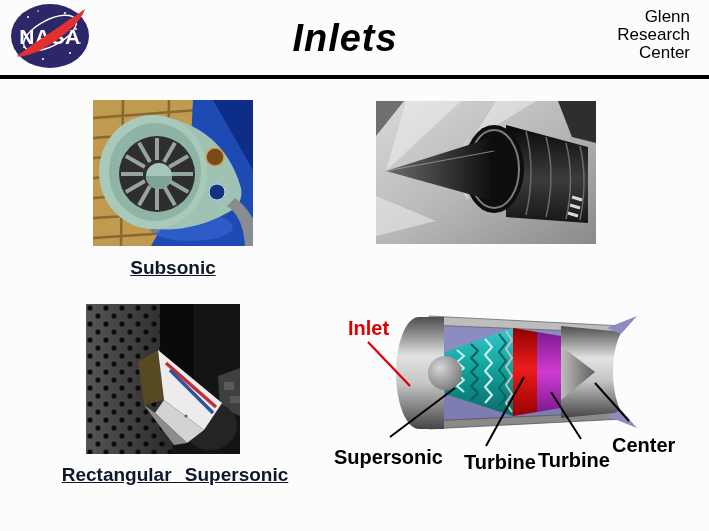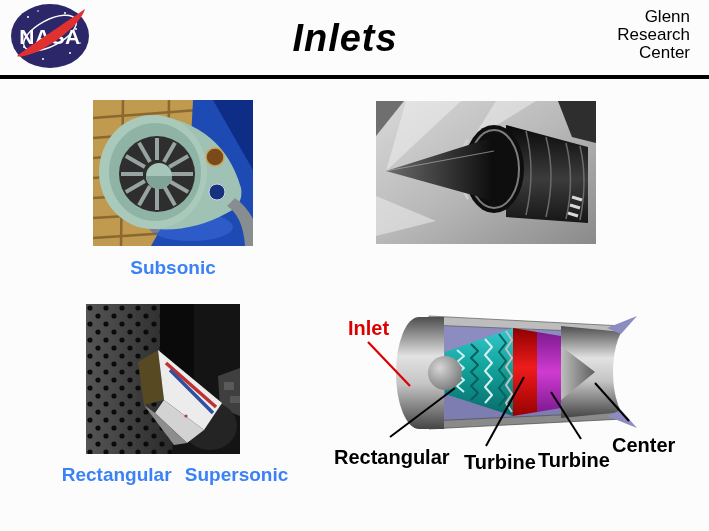--- a/index.html
+++ b/index.html
@@ -4,22 +4,22 @@
 <style>
   html,body{margin:0;padding:0;background:#fcfcfc;}
   .page{position:relative;width:709px;height:531px;background:#fcfcfc;
         font-family:"Liberation Sans", sans-serif;overflow:hidden;}
   .abs{position:absolute;}
   .page-title{left:0;width:690px;top:17px;text-align:center;
         font-size:38px;font-weight:bold;font-style:italic;color:#000;letter-spacing:1px;}
   .org{right:19px;top:8px;text-align:right;font-weight:normal;
         font-size:17px;line-height:18px;color:#000;}
   .rule-top{left:0;top:75px;width:709px;height:4px;background:#000;}
-  .caption{color:#3b82f6;font-weight:bold;font-size:19px;text-align:center;
-        white-space:nowrap;word-spacing:8px;}
+  .caption{color:#0f172a;font-weight:bold;font-size:19px;text-align:center;
+        white-space:nowrap;word-spacing:8px;text-decoration:underline;}
   .diag-label{color:#000;font-weight:bold;font-size:20px;white-space:nowrap;}
   .inlet-label{color:#dd0000;font-weight:bold;font-size:20px;white-space:nowrap;margin-left:16px;}
   svg{display:block;}
 </style>
 </head>
 <body>
 
 <div class="page">
 
   <svg class="abs" style="left:10px;top:3px" width="80" height="66" viewBox="0 0 80 66">
@@ -231,18 +231,18 @@
     <line x1="43" y1="32" x2="85" y2="76" stroke="#dd0000" stroke-width="2.2"></line>
     <g stroke="#000000" stroke-width="2">
       <line x1="130" y1="78" x2="65" y2="127"></line>
       <line x1="199" y1="67" x2="161" y2="136"></line>
       <line x1="226" y1="82" x2="256" y2="129"></line>
       <line x1="270" y1="73" x2="304" y2="111"></line>
     </g>
   </svg>
 
   <div class="abs inlet-label" style="left:332px;top:317px">Inlet</div>
-  <div class="abs diag-label" style="left:334px;top:446px">Rectangular</div>
+  <div class="abs diag-label" style="left:334px;top:446px">Supersonic</div>
   <div class="abs diag-label" style="left:464px;top:451px">Turbine</div>
   <div class="abs diag-label" style="left:538px;top:449px">Turbine</div>
   <div class="abs diag-label" style="left:612px;top:434px">Center</div>
 
 </div>
 
 </body></html>

